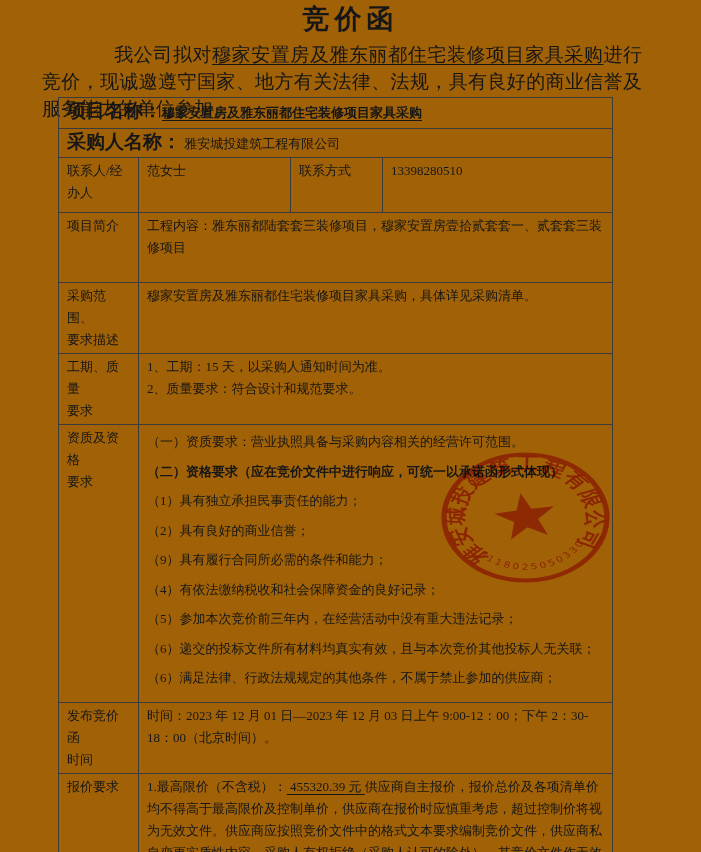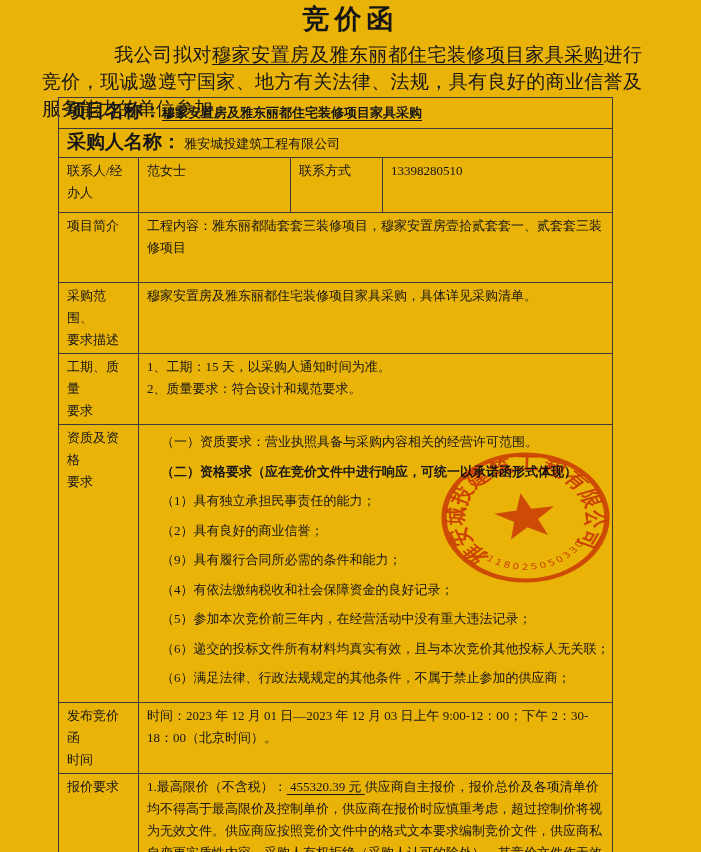--- a/index.html
+++ b/index.html
@@ -1,18 +1,18 @@
 <!DOCTYPE html>
 <html><head>
 <meta charset="utf-8">
 <style>
   html,body{margin:0;padding:0;background:#e8e8e8;}
   .page{
     position:relative;width:701px;height:852px;margin:0 auto;
-    background:#eab308;overflow:hidden;color:#161616;
+    background:#a16207;overflow:hidden;color:#161616;
     font-family:"Liberation Serif","DejaVu Serif",serif;
   }
   .doc-title{
     position:absolute;top:1px;left:0;right:0;text-align:center;
     font-size:27px;font-weight:700;letter-spacing:5px;
   }
   .intro{
     position:absolute;top:41px;left:42px;width:600px;
     font-size:19px;line-height:27px;text-align:justify;text-indent:3.8em;
   }
@@ -33,21 +33,21 @@
     white-space:pre-line;font-size:14px;line-height:27px;padding:2px 3px;
   }
   .fullrow{vertical-align:middle;font-size:13px;}
   .fullrow .rowlab{font-weight:700;font-size:19px;}
   .fullrow .u{font-weight:700;}
   td.toppad{padding-top:9px;}
   th.mlabel{font-weight:700;text-align:left;vertical-align:top;padding:9px 6px 2px 8px;font-size:14px;}
   td.brief{line-height:36px;padding-top:3px;margin-top:40px;}
   td.twoline{line-height:24px;padding-top:4px;}
   td.qual{padding:8px 8px 0 10px;}
-  .qual-line{line-height:29.5px;white-space:nowrap;margin-left:14px;}
+  .qual-line{line-height:29.5px;white-space:nowrap;}
   .qual-line.b{font-weight:700;}
   td.pubtime{line-height:24px;padding-top:3px;}
   td.quote{font-size:13px;line-height:17.4px;padding:2px 8px;text-align:justify;}
   
   .stamp{
     position:absolute;left:437px;top:449px;width:177px;height:137px;
     opacity:.87;mix-blend-mode:multiply;pointer-events:none;
   }
   .stamp .ring{fill:none;stroke:#dc554e;stroke-width:6;}
   .stamp .star{fill:#dc554e;}

